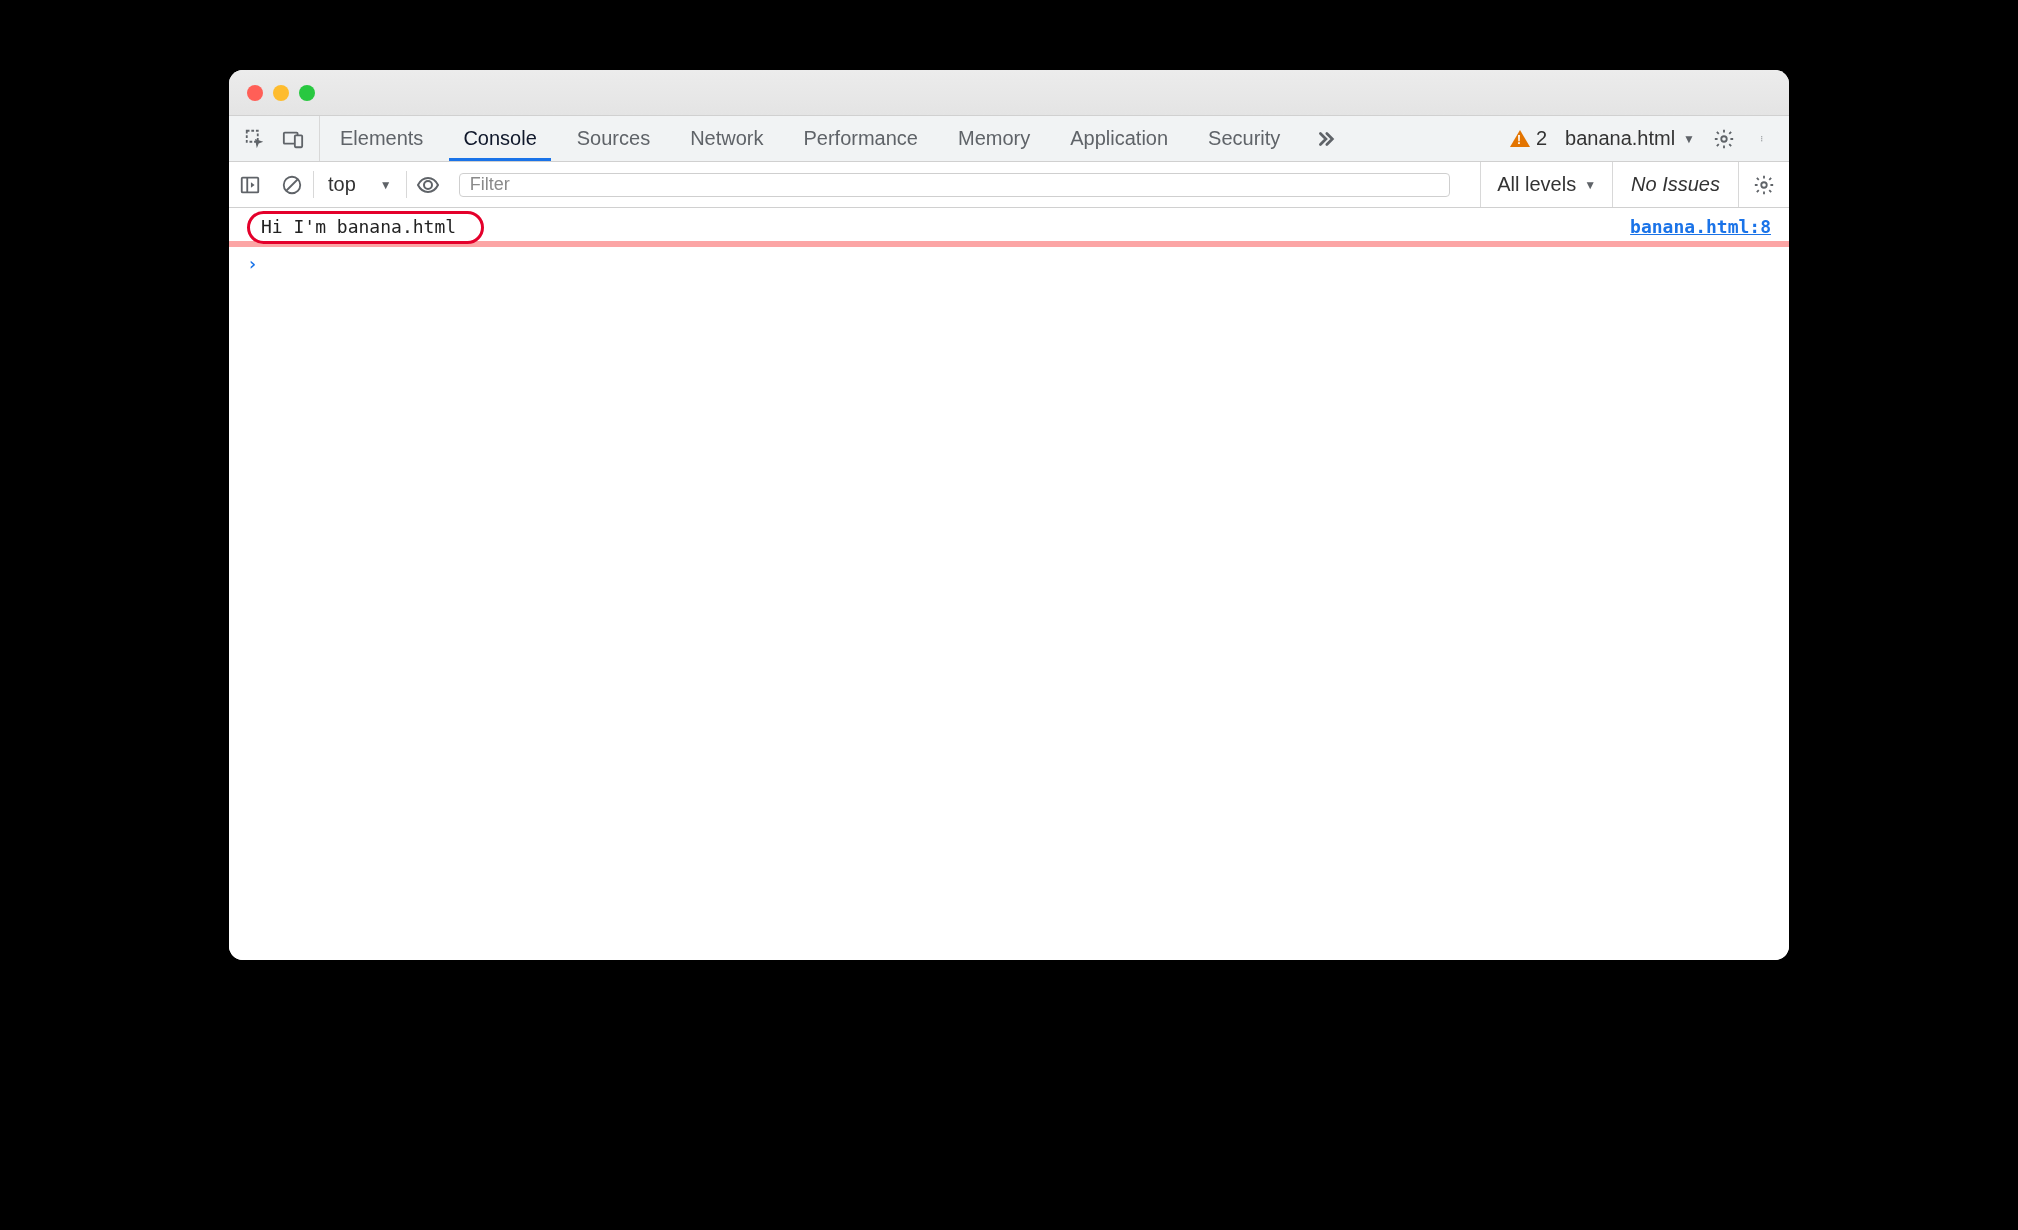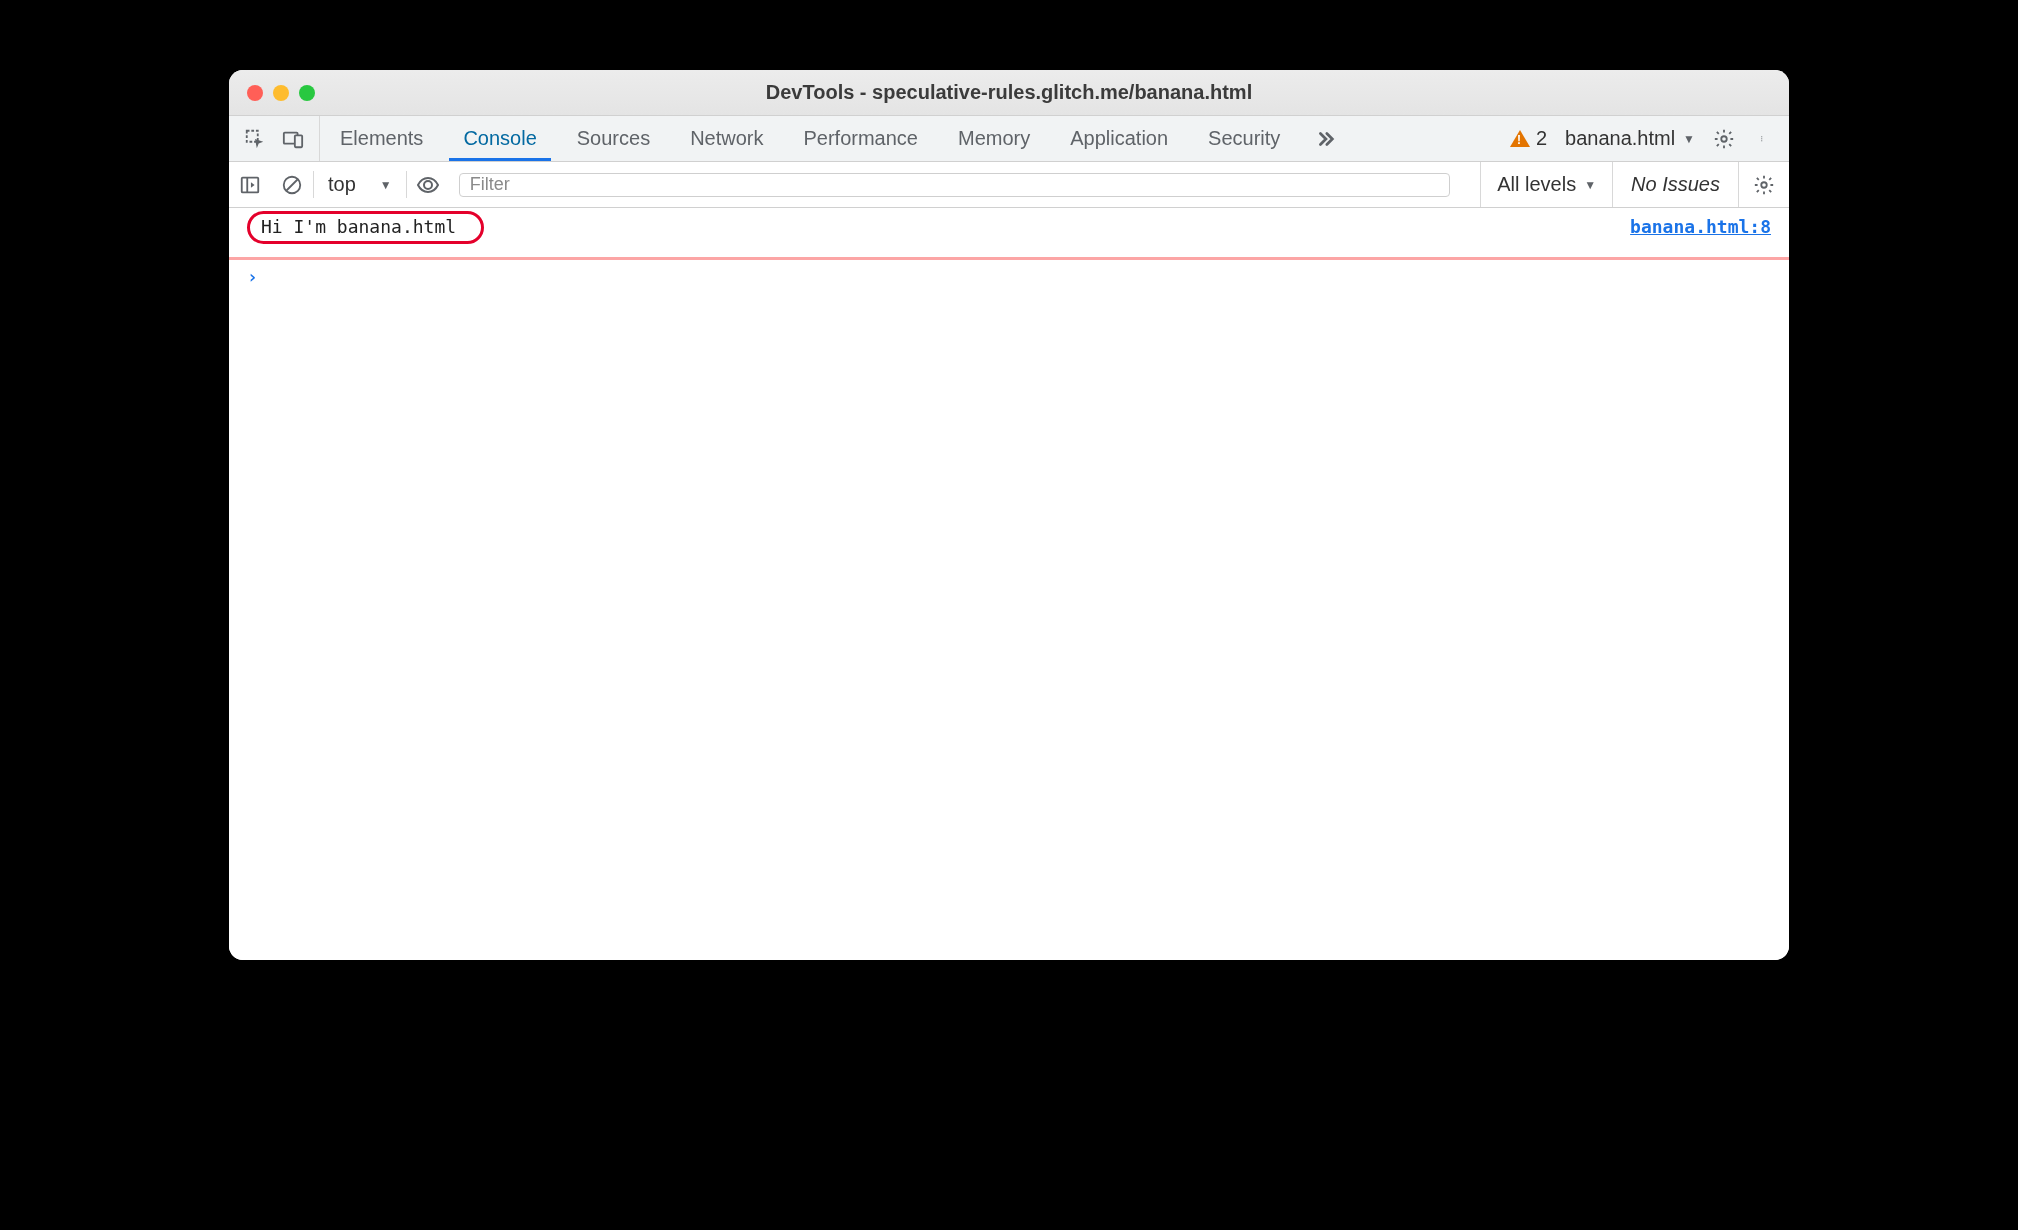--- a/index.html
+++ b/index.html
@@ -80,21 +80,21 @@
       flex: 0 0 auto;
     }
     .tab {
       padding: 1px 20px;
       display: flex;
       align-items: center;
       cursor: pointer;
       position: relative;
     }
     .tab.active {
-      color: #0369a1;
+      color: #0f172a;
     }
     .tab.active::after {
       content: "";
       position: absolute;
       left: 6px; right: 6px; bottom: 0;
       height: 3px;
       background: #1a73e8;
     }
     .ts-overflow {
       padding: 0 14px;
@@ -203,22 +203,22 @@
     .console-body {
       flex: 1;
       background: #fff;
       position: relative;
       font-family: Menlo, Consolas, monospace;
       font-size: 18px;
     }
     .log-row {
       display: flex;
       align-items: center;
-      padding: 8px 18px 20px 32px;
-      border-bottom: 3px solid #fca5a5;
+      padding: 8px 18px 4px 32px;
+      border-bottom: 6px solid #fca5a5;
       position: relative;
     }
     .log-msg {
       color: #222;
     }
     .log-src {
       margin-left: auto;
       color: #1a73e8;
       text-decoration: underline;
       cursor: pointer;
@@ -251,21 +251,20 @@
 <body>
 
 <div class="window">
 
   <div class="titlebar">
     <div class="traffic-lights">
       <div class="tl red"></div>
       <div class="tl yellow"></div>
       <div class="tl green"></div>
     </div>
-    <div class="title">DevTools - speculative-rules.glitch.me/banana.html</div>
   </div>
 
   <div class="tabstrip">
     <div class="ts-left">
       <span class="ts-icon">
         <svg viewBox="0 0 24 24" width="22" height="22" fill="none" stroke="currentColor" stroke-width="2">
           <rect x="3" y="3" width="12" height="12" stroke-dasharray="3 2"></rect>
           <path d="M12 12 L21 15 L16 17 L14 22 Z" fill="currentColor" stroke="none"></path>
         </svg>
       </span>

